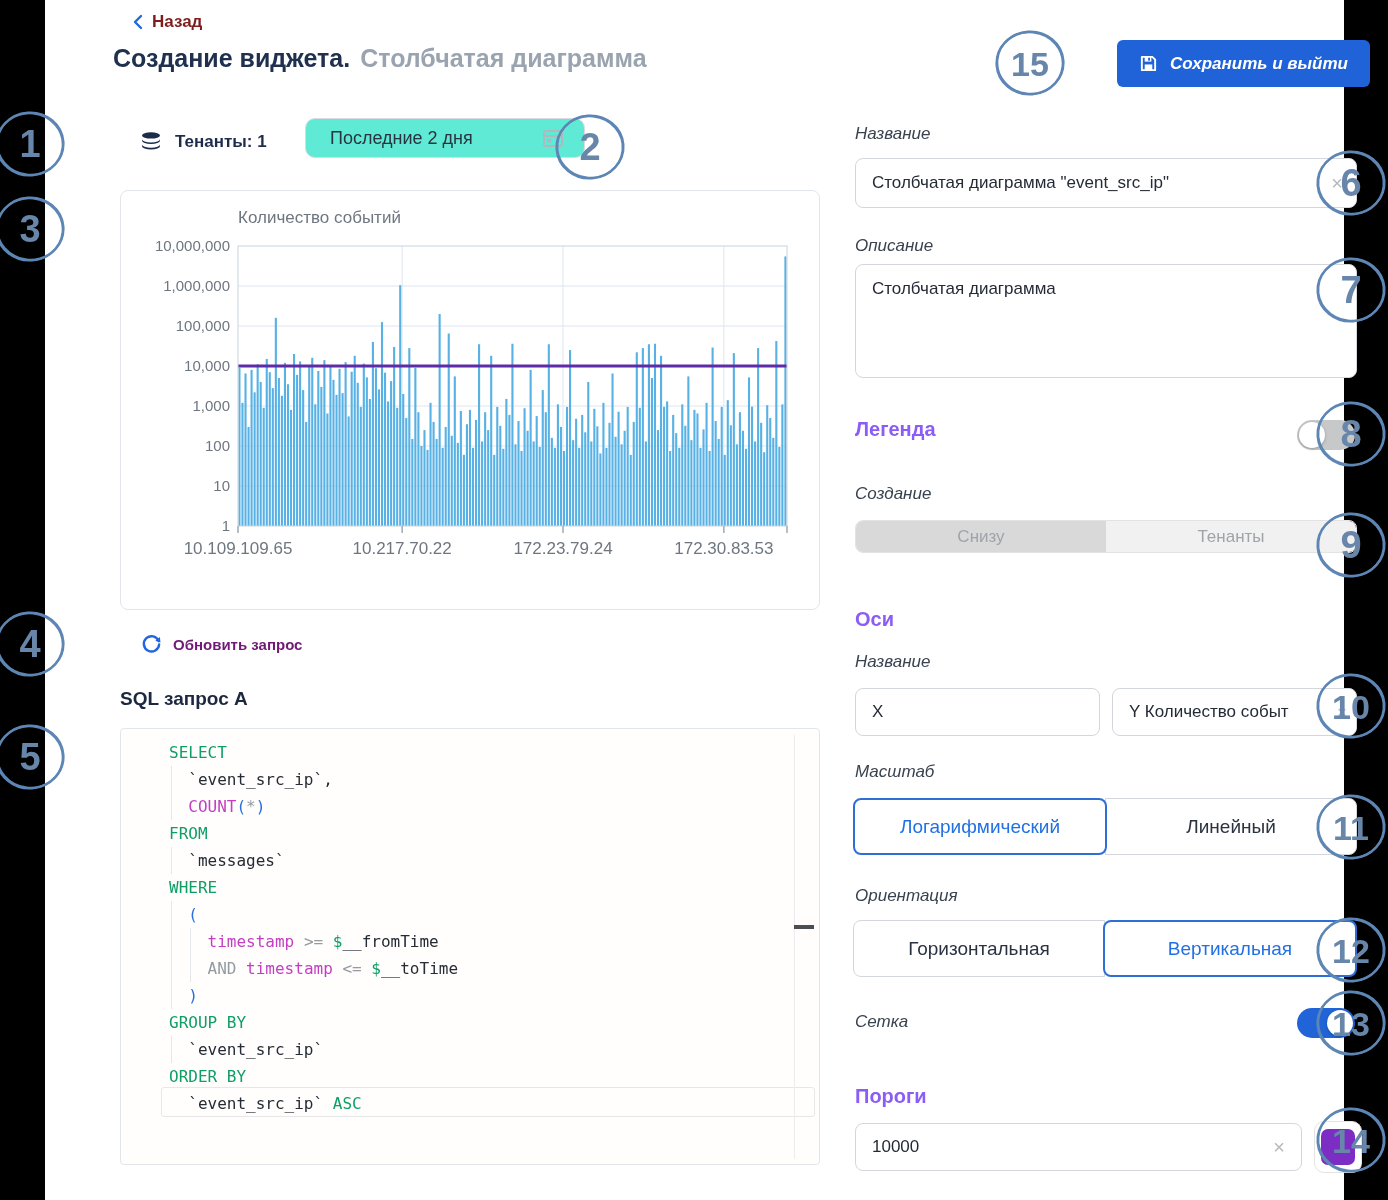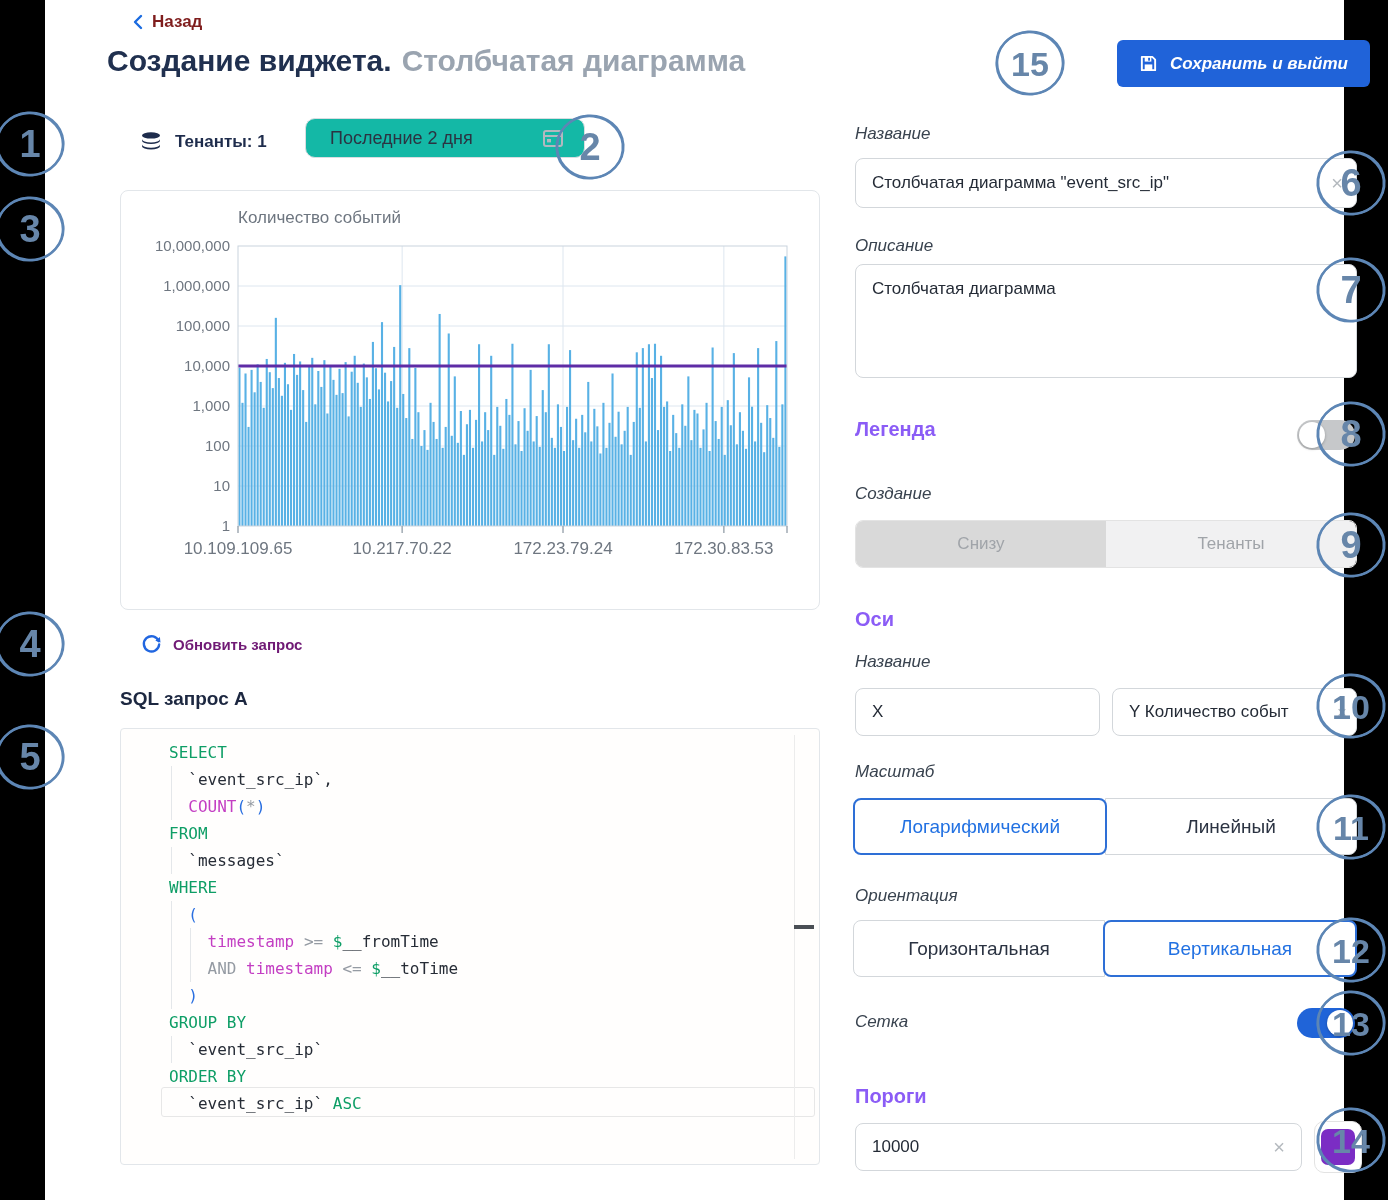--- a/index.html
+++ b/index.html
@@ -2,28 +2,28 @@
 <html><head>
 <meta charset="utf-8">
 <style>
   * { margin:0; padding:0; box-sizing:border-box; }
   html,body { width:1388px; height:1200px; background:#000; font-family:"Liberation Sans",sans-serif; overflow:hidden; }
   #page { position:relative; width:1388px; height:1200px; }
   #panel { position:absolute; left:45px; top:0; width:1299px; height:1200px; background:#fff; }
 
   
   #back { position:absolute; left:88px; top:12px; display:flex; align-items:center; gap:9px; color:#7f1d1d; font-size:17px; font-weight:bold; text-decoration:none; cursor:pointer; }
-  #title { position:absolute; left:62px; top:44px; font-size:30px; font-weight:bold; }
+  #title { position:absolute; left:68px; top:44px; font-size:25px; font-weight:bold; }
   #title .t1 { color:#20304f; }
   #title .t2 { color:#9aa4b0; margin-left:10px; }
   #saveBtn { position:absolute; left:1072px; top:40px; width:253px; height:47px; background:#2063d9; border:none; border-radius:6px; color:#fff; font-size:17px; font-weight:bold; font-family:inherit; display:flex; align-items:center; justify-content:center; gap:12px; cursor:pointer;font-style:italic; }
 
   
   #tenants { position:absolute; left:94px; top:130px; display:flex; align-items:center; gap:12px; color:#1e2c4c; font-size:17px; font-weight:bold; }
-  #datebox { position:absolute; left:260px; top:118px; width:280px; height:40px; border:1px solid #d9dde1; border-radius:10px; background:#14b8a6; display:flex; align-items:center; justify-content:space-between; padding:0 20px 0 24px; cursor:pointer; }
+  #datebox { position:absolute; left:260px; top:118px; width:280px; height:40px; border:1px solid #d9dde1; border-radius:10px; background:#5eead4; display:flex; align-items:center; justify-content:space-between; padding:0 20px 0 24px; cursor:pointer; }
   #datebox .dtext { font-size:18px; color:#2b3342; }
 
   
   #chartCard { position:absolute; left:75px; top:190px; width:700px; height:420px; border:1px solid #e2e6ea; border-radius:8px; background:#fff; }
 
   
   #refresh { position:absolute; left:96px; top:634px; display:flex; align-items:center; gap:11px; color:#701a75; font-size:15px; font-weight:bold; cursor:pointer; }
   #sqlHead { position:absolute; left:75px; top:688px; font-size:19px; font-weight:bold; color:#1c2740; }
   #codeBox { position:absolute; left:75px; top:728px; width:700px; height:437px; border:1px solid #e2e6ea; border-radius:4px; background:#fffefd; overflow:hidden; }
   #codeLines { position:absolute; left:0; top:10px; width:100%; }
@@ -44,21 +44,21 @@
   #fName { left:810px; top:158px; width:502px; height:50px; }
   #lblName { left:810px; top:124px; }
   #lblDesc { left:810px; top:236px; }
   #fDesc { position:absolute; left:810px; top:264px; width:502px; height:114px; border:1px solid #d3d7db; border-radius:8px; font-family:inherit; font-size:17px; color:#242b36; padding:14px 16px; resize:none; outline:none; }
   #hLegend { left:810px; top:418px; }
   .toggle { position:absolute; width:58px; height:30px; border-radius:15px; cursor:pointer; }
   .toggle .knob { position:absolute; top:2px; width:26px; height:26px; border-radius:50%; background:#fff; box-shadow:0 1px 3px rgba(0,0,0,.25); }
   #tglLegend { left:1252px; top:420px; background:#c6c8ca; } #tglLegend .knob { left:2px; }
   #tglGrid { left:1252px; top:1008px; background:#2064d8; } #tglGrid .knob { right:2px; }
   #lblPos { left:810px; top:484px; }
-  #segPos { position:absolute; left:810px; top:520px; width:502px; height:48px; border:1px solid #e3e3e3; border-radius:8px; overflow:hidden; display:flex; }
+  #segPos { position:absolute; left:810px; top:520px; width:502px; height:33px; border:1px solid #e3e3e3; border-radius:8px; overflow:hidden; display:flex; }
   #segPos .seg { width:50%; display:flex; align-items:center; justify-content:center; font-size:17px; color:#a0a4a9; }
   #segPos .seg.sel { background:#d9d9d9; } #segPos .seg.alt { background:#f1f1f2; }
   #hAxes { left:810px; top:608px; }
   #lblAxesName { left:810px; top:652px; }
   #fAxisX { left:810px; top:688px; width:245px; height:48px; }
   #fAxisY { left:1067px; top:688px; width:245px; height:48px; }
   #fAxisY input { padding-right:30px; }
   #lblScale { left:810px; top:762px; }
   .segbig { position:absolute; width:504px; height:57px; }
   .segbig .sbtn { position:absolute; top:0; height:57px; display:flex; align-items:center; justify-content:center; font-size:19px; background:#fff; cursor:pointer; }

